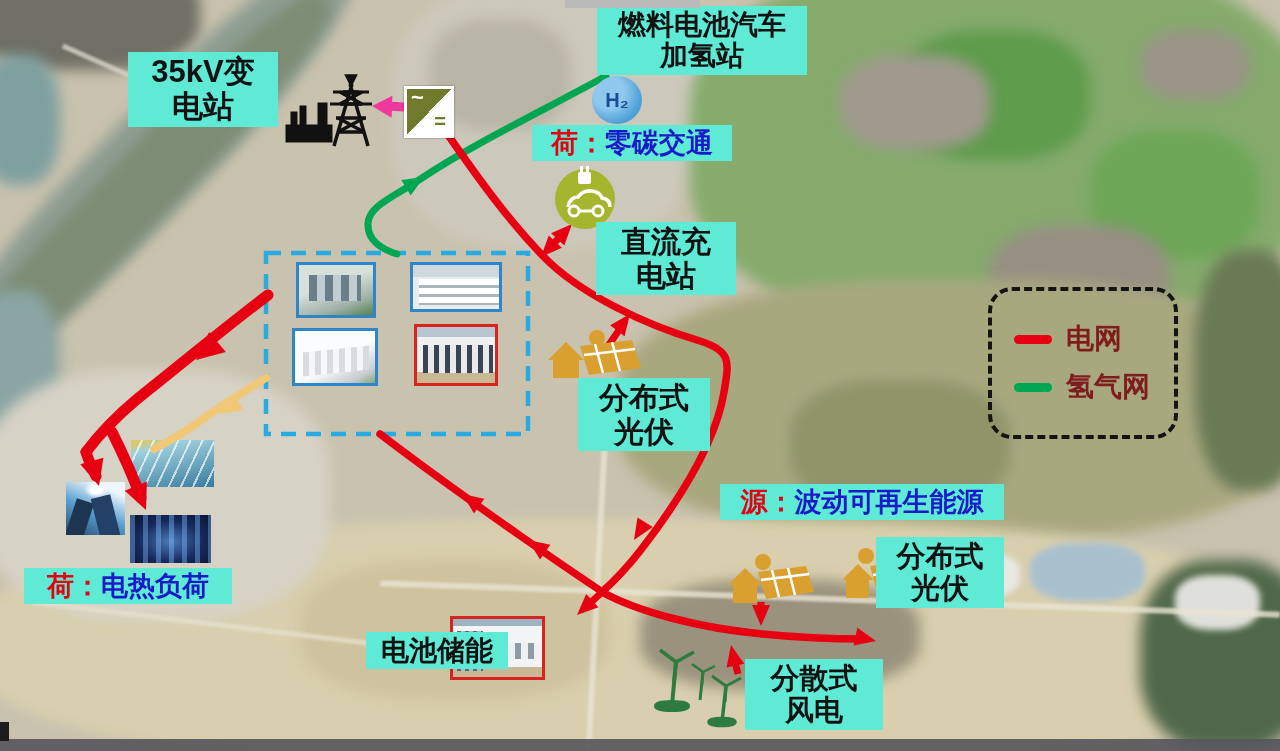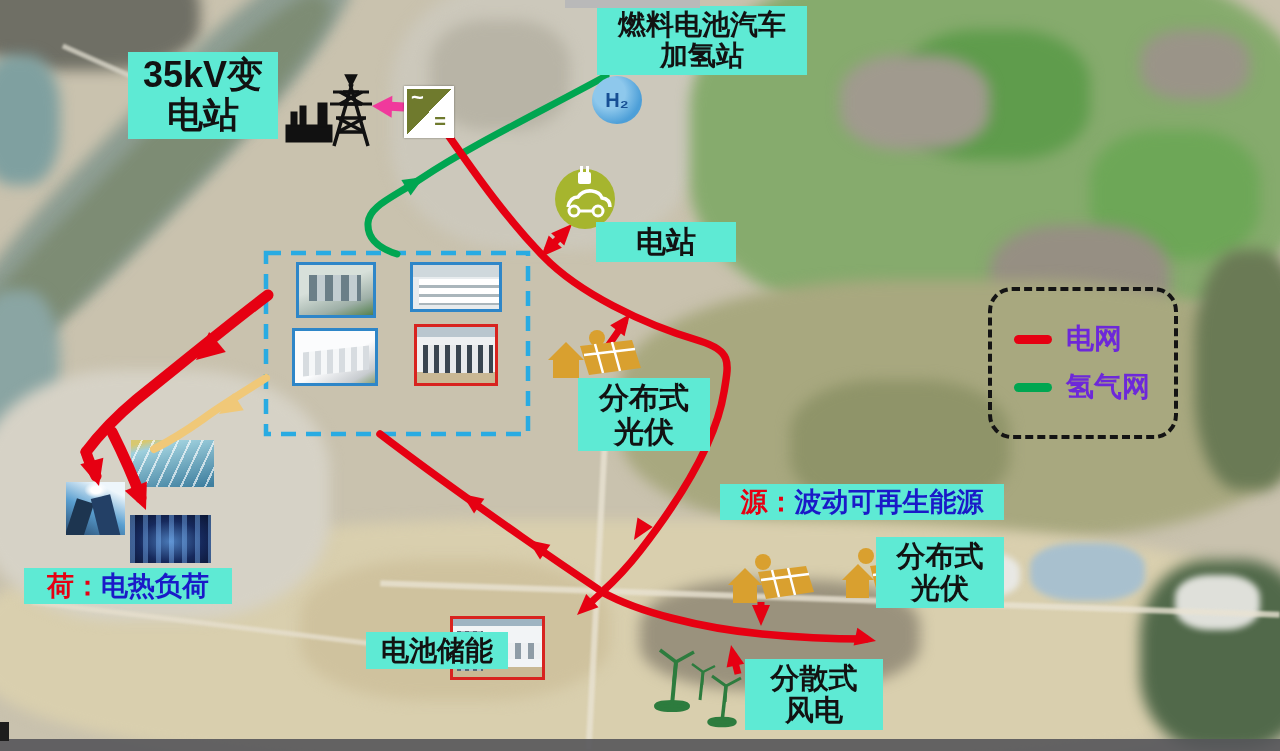--- a/index.html
+++ b/index.html
@@ -19,21 +19,21 @@
   
   .ph{position:absolute;box-sizing:border-box;overflow:hidden;}
   .bb{border:3px solid #2e86c8;}
   .rb{border:3px solid #d8231f;}
   
   #legend{position:absolute;left:988px;top:287px;width:190px;height:152px;
           border:4px dashed #141414;border-radius:24px;display:flex;flex-direction:column;
           justify-content:center;gap:10px;padding:6px 0 6px 22px;box-sizing:border-box;}
   .lg-row{display:flex;align-items:center;gap:14px;}
   .lg-swatch{width:38px;height:9px;border-radius:5px;}
-  .lg-label{font-weight:bold;font-size:28px;color:#6d28d9;}
+  .lg-label{font-weight:bold;font-size:28px;color:#7f1d1d;}
   
   .icon{position:absolute;}
   #inverter{left:404px;top:86px;width:44px;height:46px;border:3px solid #fff;
             background:linear-gradient(to top left,#ffffff 0 50%,#6f7a2d 50% 100%);
             box-shadow:0 0 2px rgba(0,0,0,.4);}
   #inverter .ac{position:absolute;left:4px;top:-4px;color:#fff;font-size:22px;font-weight:bold;}
   #inverter .dc{position:absolute;right:5px;bottom:2px;color:#6f7a2d;font-size:20px;font-weight:bold;}
   #h2icon{left:592px;top:76px;width:50px;height:48px;border-radius:50%;
           background:radial-gradient(circle at 35% 35%,#8ec8ec 0 35%,#4d9fd8 70%);
           display:flex;align-items:center;justify-content:center;
@@ -217,29 +217,33 @@
   </svg>
 
   <div class="icon" id="inverter">
     <span class="ac">~</span>
     <span class="dc">=</span>
   </div>
   <div class="icon" id="h2icon">
     <span>H₂</span>
   </div>
 
-  <div class="lbl" style="left:128px;top:52px;width:138px;font-size:36px;">
+  <div class="lbl" style="left:128px;top:52px;width:138px;font-size:31px;">
     <div>35kV变</div>
     <div>电站</div>
   </div>
   <div class="lbl" style="left:597px;top:6px;width:198px;font-size:28px;">
     <div>燃料电池汽车</div>
     <div>加氢站</div>
   </div>
+  <div class="lbl" style="left:532px;top:125px;width:188px;font-size:27px;">
+    <span class="red">荷：</span><span class="blue">零碳交通</span>
+  </div>
   <div class="lbl" style="left:596px;top:222px;width:128px;font-size:30px;">
+    <div>直流充</div>
     <div>电站</div>
   </div>
   <div class="lbl" style="left:578px;top:378px;width:120px;font-size:30px;">
     <div>分布式</div>
     <div>光伏</div>
   </div>
   <div class="lbl" style="left:720px;top:484px;width:272px;font-size:27px;">
     <span class="red">源：</span><span class="blue">波动可再生能源</span>
   </div>
   <div class="lbl" style="left:876px;top:537px;width:116px;font-size:29px;">

